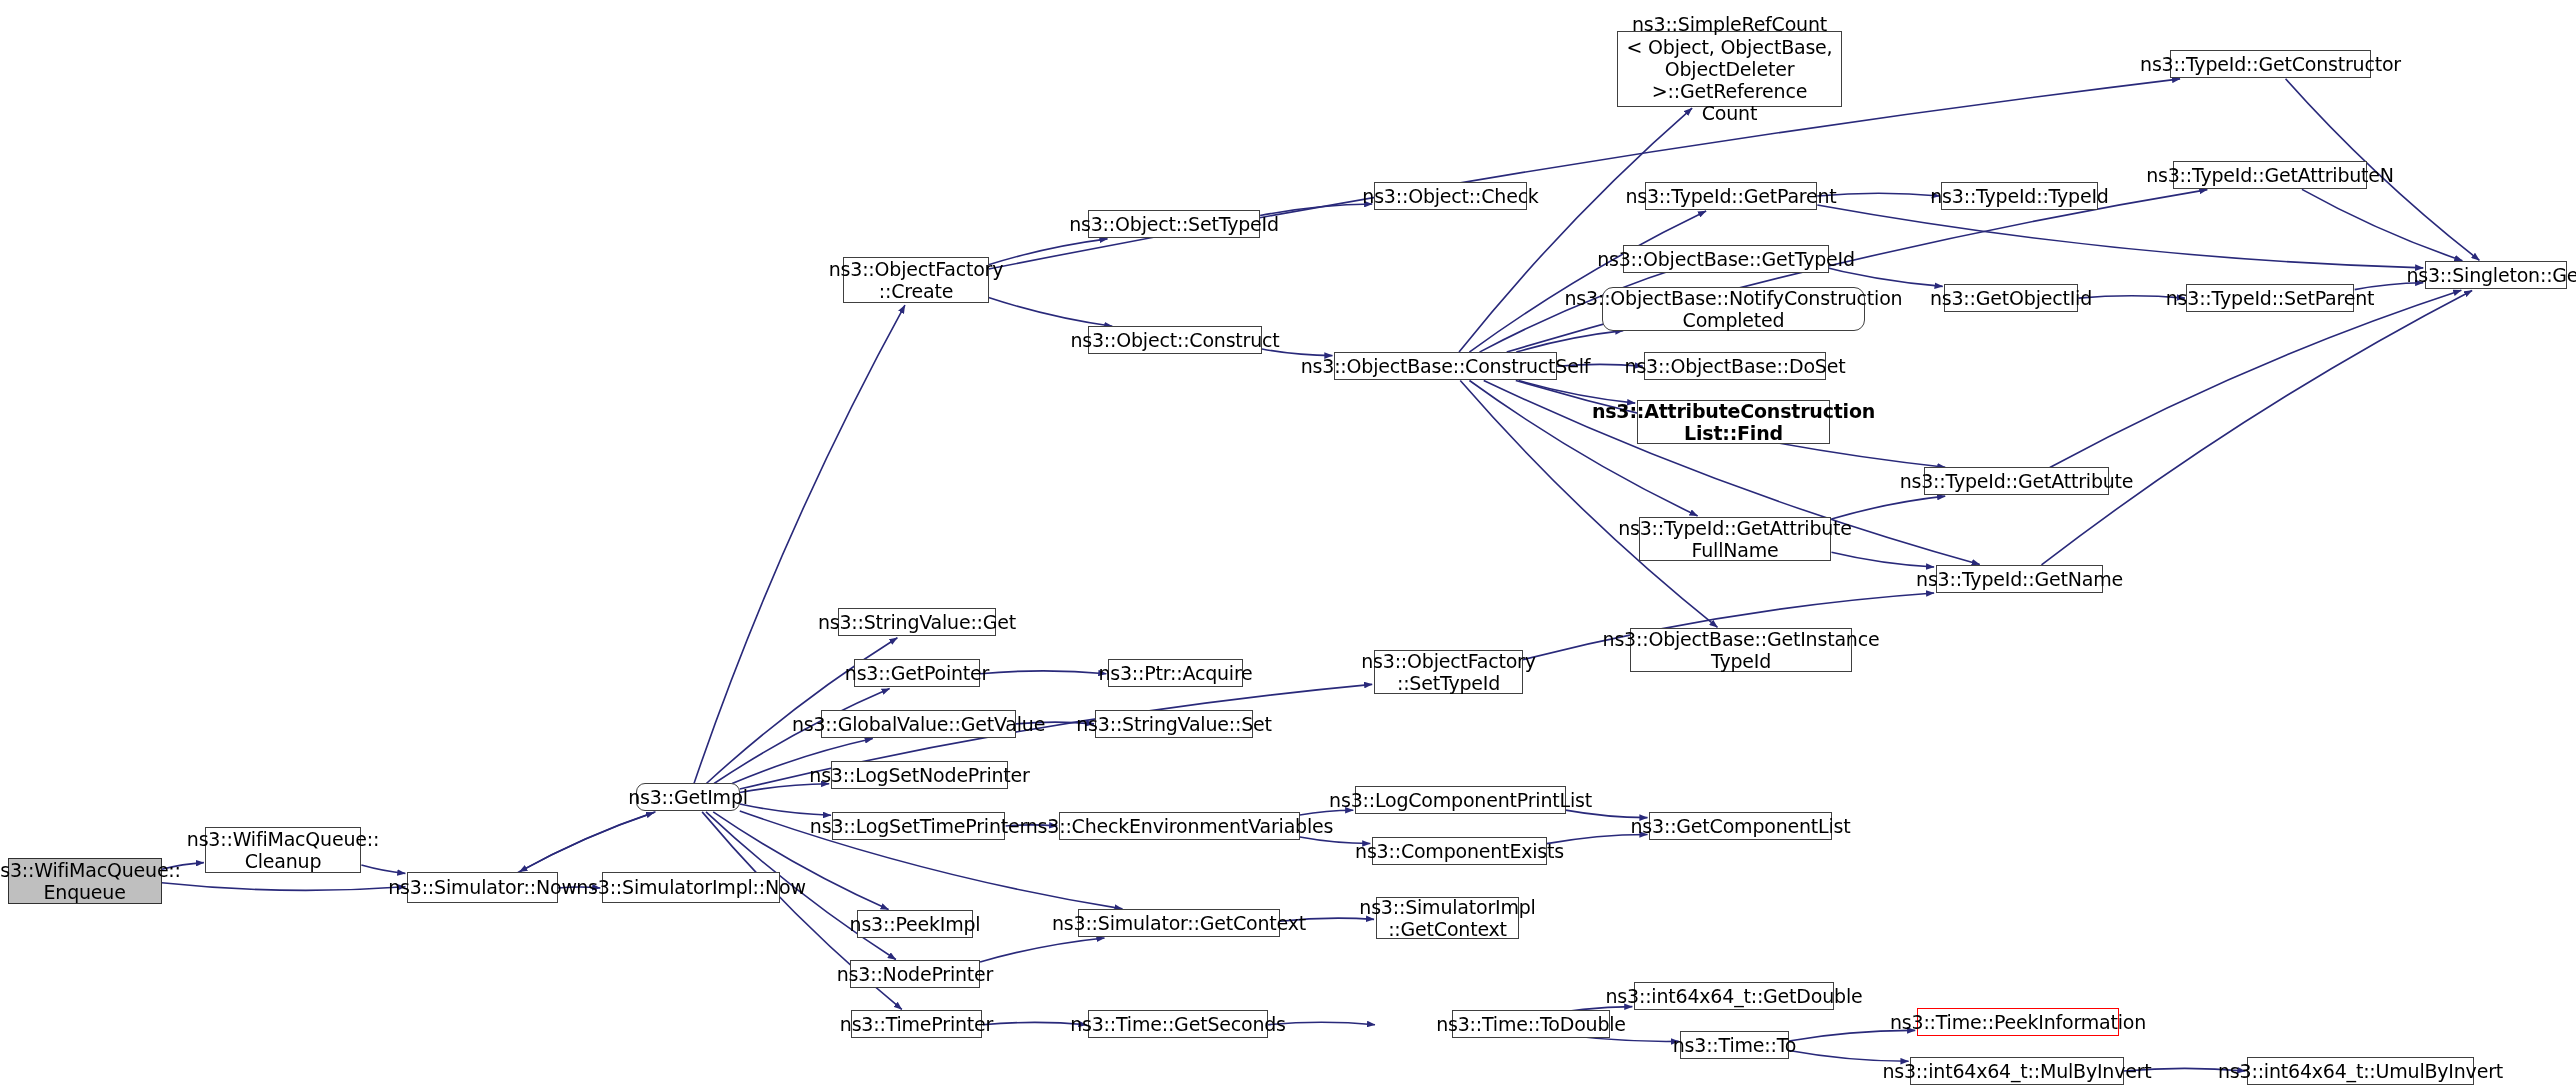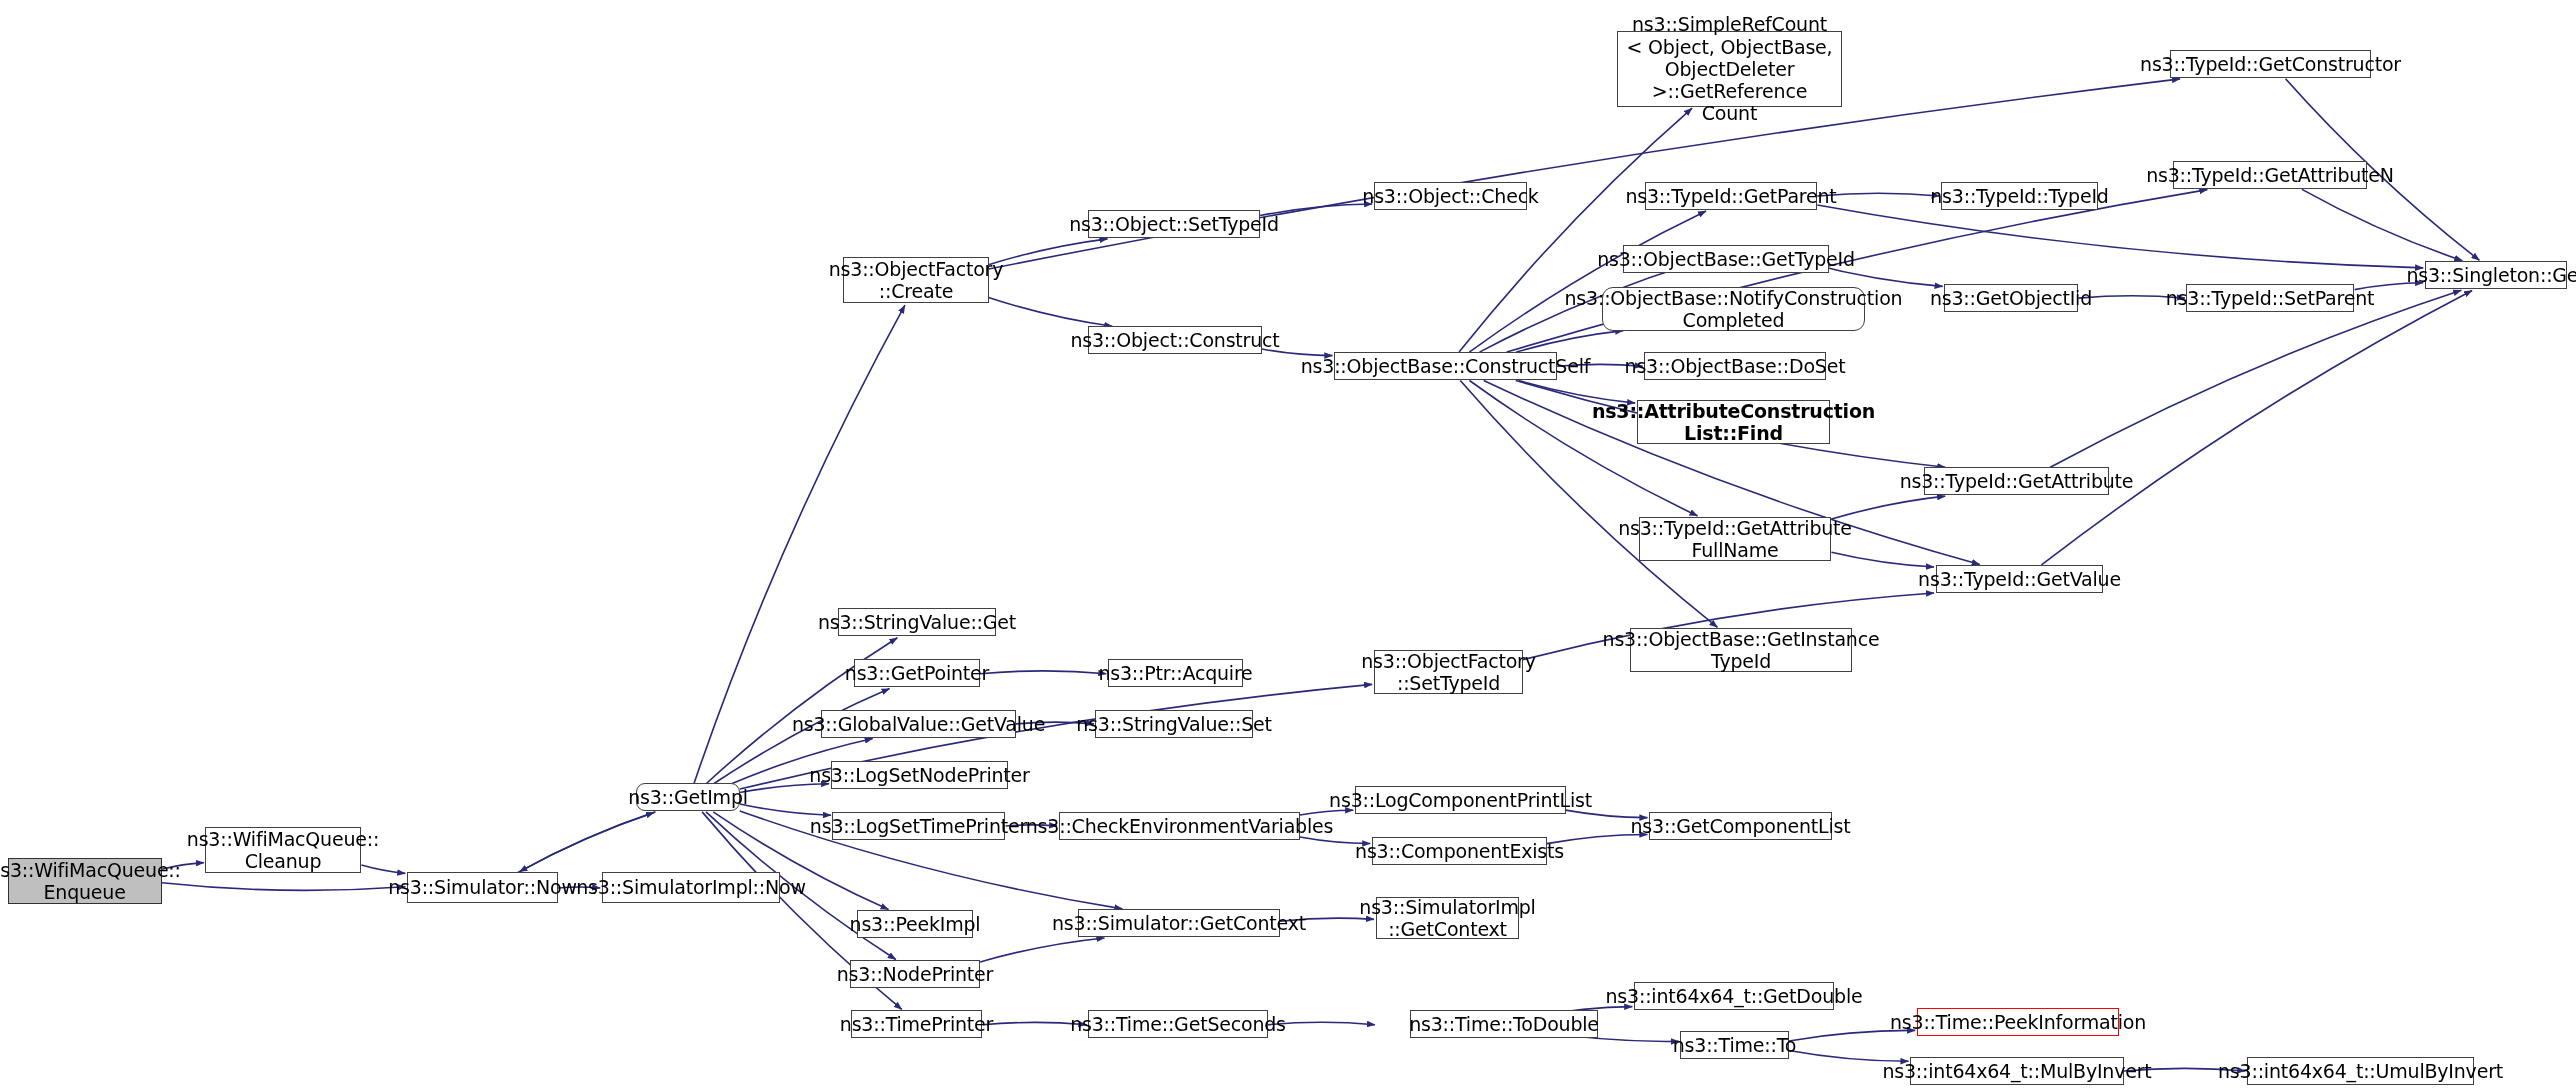--- a/index.html
+++ b/index.html
@@ -140,21 +140,21 @@
       <div class="node" style="left: 1355px; top: 786px; width: 211px; height: 28px;">ns3::LogComponentPrintList</div>
       <div class="node" style="left: 1372px; top: 837px; width: 175px; height: 28px;">ns3::ComponentExists</div>
       <div class="node" style="left: 1649px; top: 812px; width: 183px; height: 28px;">ns3::GetComponentList</div>
       <div class="node" style="left: 857px; top: 910px; width: 116px; height: 28px;">ns3::PeekImpl</div>
       <div class="node" style="left: 850px; top: 960px; width: 130px; height: 28px;">ns3::NodePrinter</div>
       <div class="node" style="left: 1078px; top: 909px; width: 202px; height: 28px;">ns3::Simulator::GetContext</div>
       <div class="node" style="left: 1376px; top: 897px; width: 143px; height: 42px;">ns3::SimulatorImpl
 ::GetContext</div>
       <div class="node" style="left: 851px; top: 1010px; width: 131px; height: 28px;">ns3::TimePrinter</div>
       <div class="node" style="left: 1088px; top: 1010px; width: 180px; height: 28px;">ns3::Time::GetSeconds</div>
-      <div class="node" style="left: 1410px; top: 1010px; width: 188px; height: 28px;">ns3::Time::ToDouble</div>
+      <div class="node" style="left: 1452px; top: 1010px; width: 158px; height: 28px;">ns3::Time::ToDouble</div>
       <div class="node" style="left: 1634px; top: 982px; width: 200px; height: 28px;">ns3::int64x64_t::GetDouble</div>
       <div class="node" style="left: 1680px; top: 1031px; width: 109px; height: 28px;">ns3::Time::To</div>
       <div class="node highlight" style="left: 1917px; top: 1008px; width: 202px; height: 28px;">ns3::Time::PeekInformation</div>
       <div class="node" style="left: 1910px; top: 1057px; width: 214px; height: 28px;">ns3::int64x64_t::MulByInvert</div>
       <div class="node" style="left: 2247px; top: 1057px; width: 227px; height: 28px;">ns3::int64x64_t::UmulByInvert</div>
       <div class="node" style="left: 843px; top: 257px; width: 146px; height: 46px;">ns3::ObjectFactory
 ::Create</div>
       <div class="node" style="left: 1088px; top: 210px; width: 172px; height: 28px;">ns3::Object::SetTypeId</div>
       <div class="node" style="left: 1088px; top: 326px; width: 174px; height: 28px;">ns3::Object::Construct</div>
       <div class="node" style="left: 1374px; top: 182px; width: 153px; height: 28px;">ns3::Object::Check</div>
@@ -172,20 +172,20 @@
       <div class="node" style="left: 1637px; top: 400px; width: 193px; height: 44px; font-weight: bold;">ns3::AttributeConstruction
 List::Find</div>
       <div class="node" style="left: 1944px; top: 284px; width: 134px; height: 28px;">ns3::GetObjectIid</div>
       <div class="node" style="left: 2186px; top: 284px; width: 168px; height: 28px;">ns3::TypeId::SetParent</div>
       <div class="node" style="left: 2170px; top: 50px; width: 201px; height: 28px;">ns3::TypeId::GetConstructor</div>
       <div class="node" style="left: 2173px; top: 161px; width: 194px; height: 28px;">ns3::TypeId::GetAttributeN</div>
       <div class="node" style="left: 2425px; top: 261px; width: 142px; height: 28px;">ns3::Singleton::Get</div>
       <div class="node" style="left: 1924px; top: 467px; width: 185px; height: 28px;">ns3::TypeId::GetAttribute</div>
       <div class="node" style="left: 1639px; top: 517px; width: 192px; height: 44px;">ns3::TypeId::GetAttribute
 FullName</div>
-      <div class="node" style="left: 1936px; top: 565px; width: 167px; height: 28px;">ns3::TypeId::GetValue</div>
+      <div class="node" style="left: 1936px; top: 565px; width: 167px; height: 28px;">ns3::TypeId::GetName</div>
       <div class="node" style="left: 1374px; top: 650px; width: 149px; height: 44px;">ns3::ObjectFactory
 ::SetTypeId</div>
       <div class="node" style="left: 1630px; top: 628px; width: 222px; height: 44px;">ns3::ObjectBase::GetInstance
 TypeId</div>
     </div>
 </div>
 
 
 </body></html>

